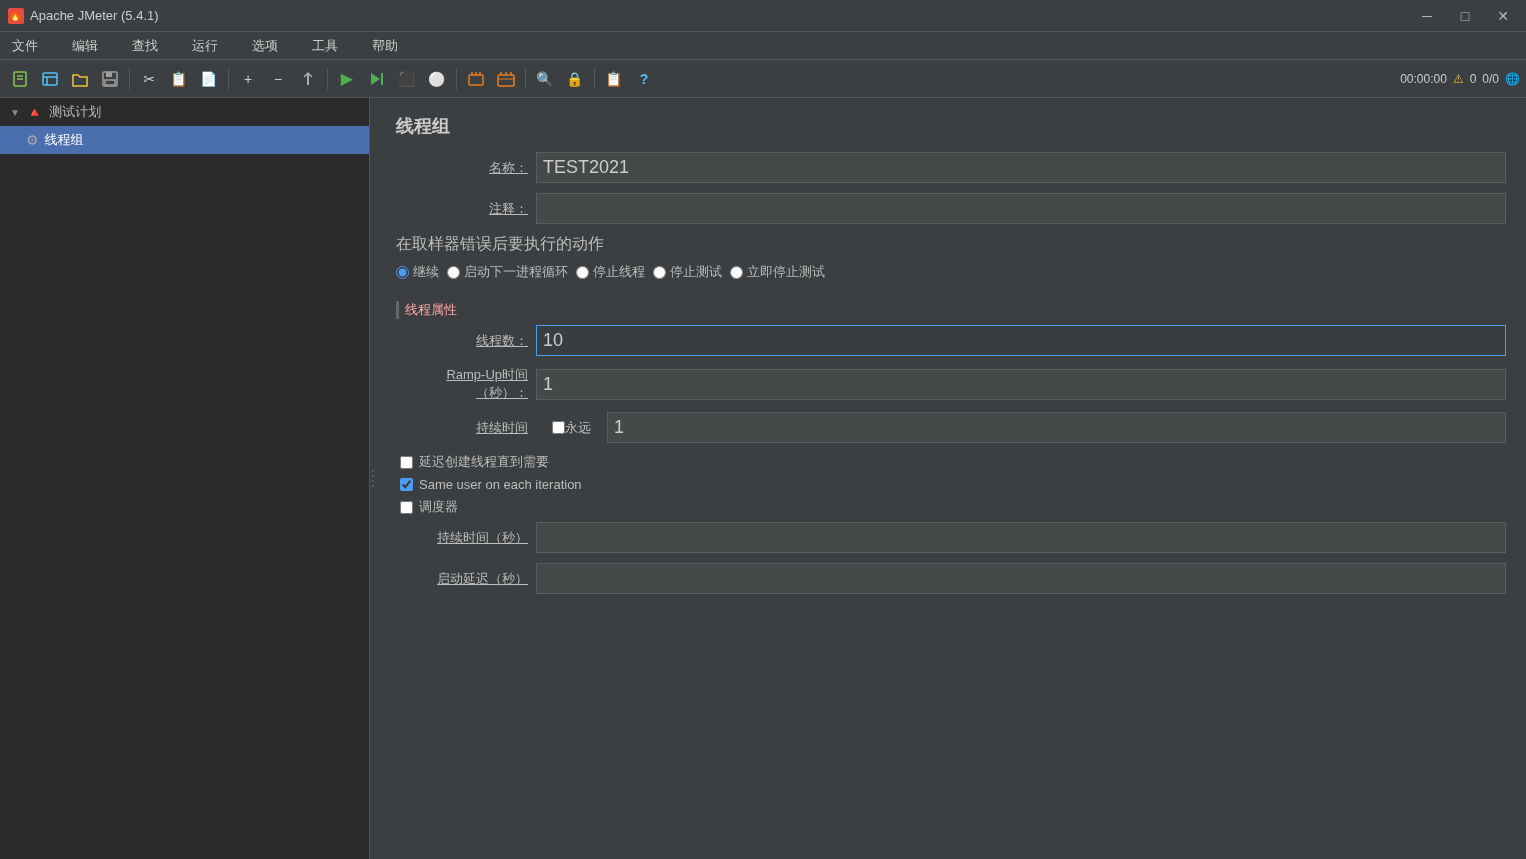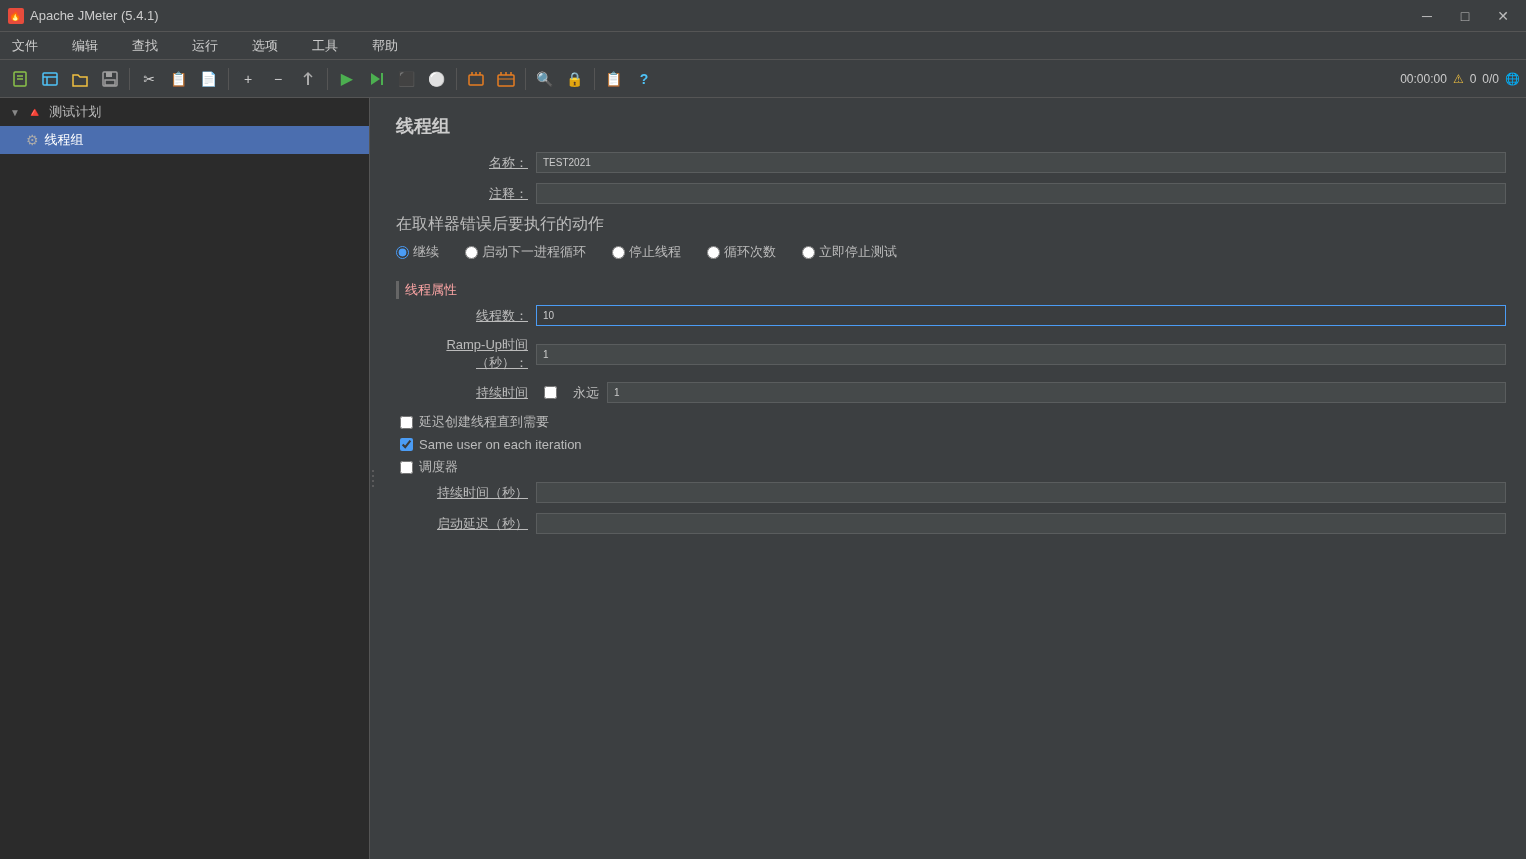--- a/index.html
+++ b/index.html
@@ -68,32 +68,32 @@
     .content { flex: 1; background: #3c3f41; padding: 16px 20px; overflow-y: auto; }
 
     .panel-title { font-size: 18px; font-weight: bold; color: #ccc; margin-bottom: 14px; }
 
     .form-row {
       display: flex; align-items: center; margin-bottom: 10px;
     }
     .form-label { width: 140px; min-width: 140px; color: #bbb; font-size: 13px; text-align: right; padding-right: 8px; text-decoration: underline; }
     .form-control {
       flex: 1; background: #45494a; border: 1px solid #5a5d5e;
-      color: #ccc; padding: 4px 6px; font-size: 10px; outline: none;
+      color: #ccc; padding: 4px 6px; font-size: 18px; outline: none;
     }
     .form-control.active { border-color: #4b9cf5; background: #3a3d3f; }
 
     .section-title { color: #bbb; font-size: 16px; margin: 10px 0 8px 0; }
 
-    .radio-group { display: flex; align-items: center; gap: 26px; margin-left: 0; margin-bottom: 10px; }
+    .radio-group { display: flex; align-items: center; gap: 8px; margin-left: 0; margin-bottom: 10px; }
     .radio-label { display: flex; align-items: center; gap: 4px; cursor: pointer; color: #bbb; font-size: 13px; }
     .radio-input { accent-color: #4b9cf5; cursor: pointer; }
 
     .thread-props-title { color: #fca5a5; font-size: 13px; margin: 20px 0 6px 0; border-left: 3px solid #666; padding-left: 6px; }
-    .loop-forever { display: flex; align-items: center; gap: 16px; margin: 0 8px; color: #bbb; }
+    .loop-forever { display: flex; align-items: center; gap: 0; margin: 0 16px; color: #bbb; }
     .loop-forever input[type=checkbox] { accent-color: #4b9cf5; }
 
     .checkbox-row { display: flex; align-items: center; gap: 6px; margin-bottom: 6px; padding-left: 4px; }
     .checkbox-row input[type=checkbox] { accent-color: #4b9cf5; cursor: pointer; }
     .checkbox-label { color: #bbb; font-size: 13px; cursor: pointer; }
 
     .bottom-section { margin-top: 1px; }
   </style>
 </head>
 <body>
@@ -271,21 +271,21 @@
       <label class="radio-label">
         <input type="radio" class="radio-input" name="errorAction" style="">
         <span>启动下一进程循环</span>
       </label>
       <label class="radio-label">
         <input type="radio" class="radio-input" name="errorAction" style="">
         <span>停止线程</span>
       </label>
       <label class="radio-label">
         <input type="radio" class="radio-input" name="errorAction" style="">
-        <span>循环次数</span>
+        <span>停止测试</span>
       </label>
       <label class="radio-label">
         <input type="radio" class="radio-input" name="errorAction" style="">
         <span>立即停止测试</span>
       </label>
     </div>
 
     <div class="thread-props-title">线程属性</div>
 
     <div class="form-row">

